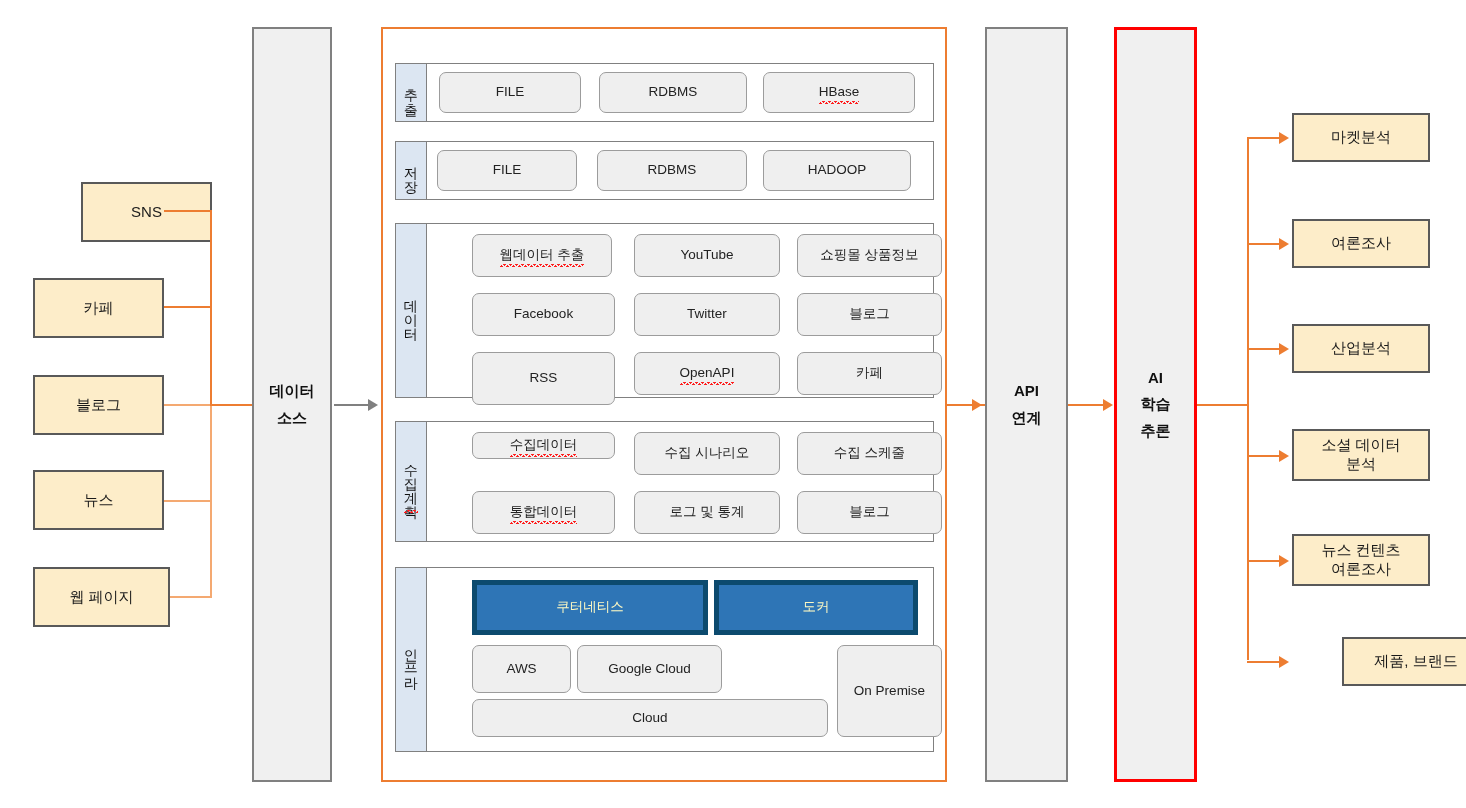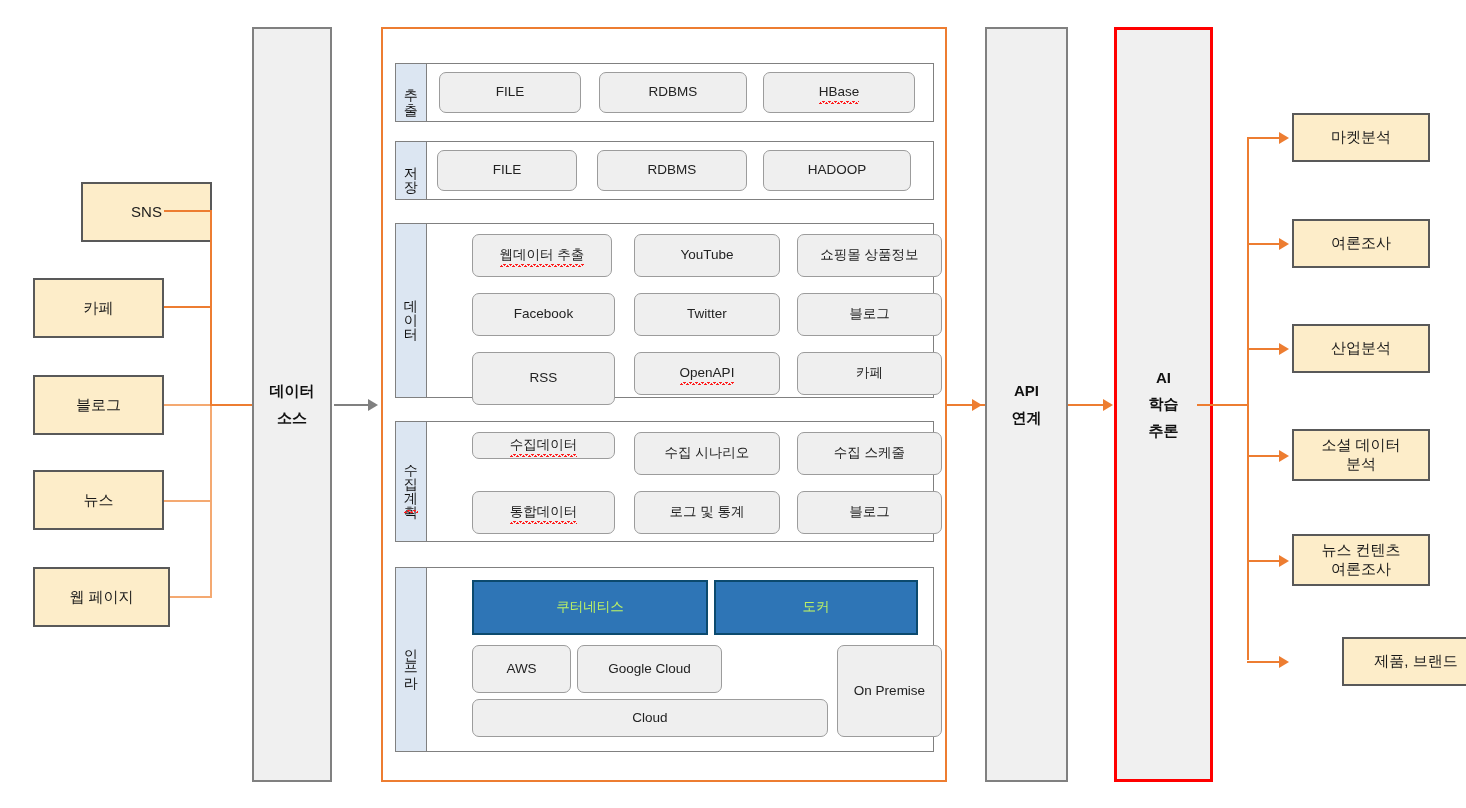--- a/index.html
+++ b/index.html
@@ -71,23 +71,23 @@
     background:#EFEFEF;
     border:1px solid #9C9C9C;
     border-radius:7px;
     display:flex;align-items:center;justify-content:center;
     text-align:center;
     font-size:13.5px;color:#222;
     line-height:1.2;
   }
   .chip.blue{
     background:#2E75B6;
-    border:2px solid #0c4a6e;
+    border:5px solid #0c4a6e;
     border-radius:0;
-    color:#bef264;
+    color:#fef9c3;
     justify-content:center;
   }
 
   
   .sq{position:relative;display:inline-block;}
   .sq::after{
     content:"";
     position:absolute;
     left:0;right:0;bottom:-3px;
     height:3px;
@@ -276,21 +276,21 @@
   <div class="abs col-box" style="left:985px;top:27px;width:83px;height:755px;">
     <div>
       <div>API</div>
       <div>연계</div>
     </div>
   </div>
 
   <div class="abs ln" style="left:1068px;top:404px;width:40px;height:1.5px;"></div>
   <div class="abs arrow-r" style="left:1103px;top:399px;"></div>
 
-  <div class="abs col-box red" style="left:1114px;top:27px;width:99px;height:755px;">
+  <div class="abs col-box red" style="left:1114px;top:27px;width:83px;height:755px;">
     <div>
       <div>AI</div>
       <div>학습</div>
       <div>추론</div>
     </div>
   </div>
 
   <div class="abs ln" style="left:1197px;top:404px;width:52px;height:1.5px;"></div>
   <div class="abs ln" style="left:1247px;top:137px;width:1.5px;height:523px;"></div>
 

